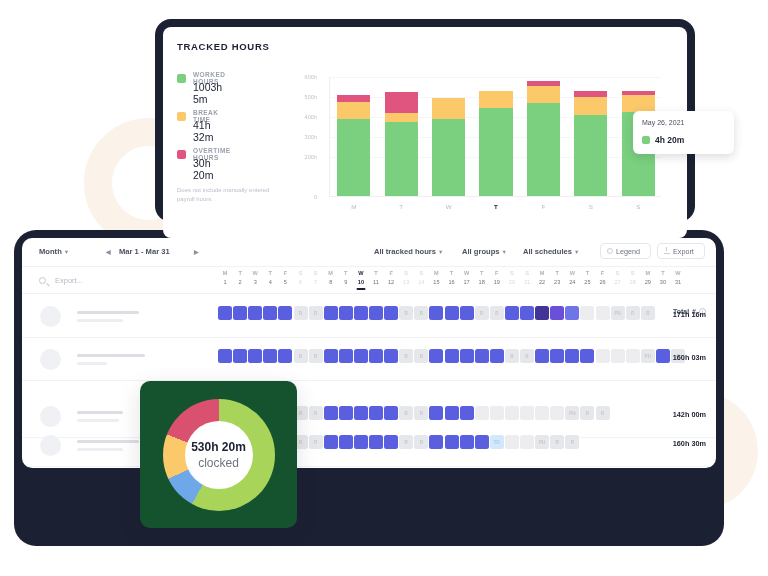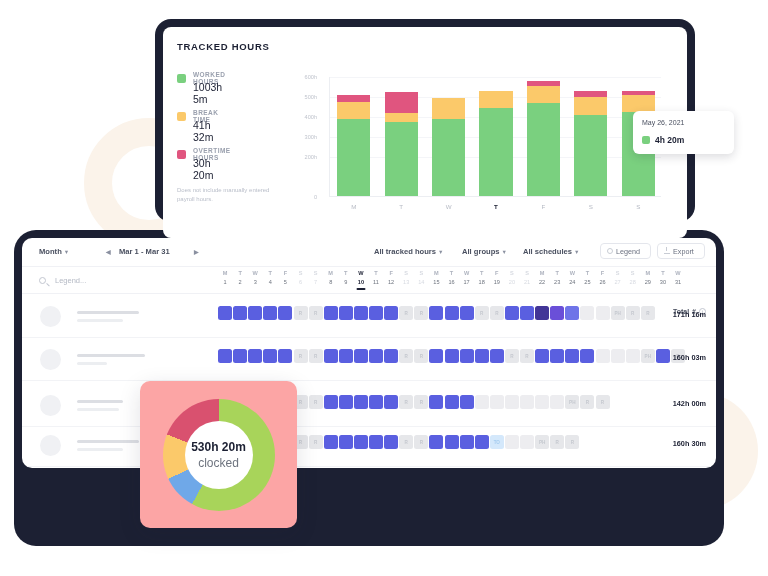--- a/index.html
+++ b/index.html
@@ -177,21 +177,21 @@
     display:flex; align-items:center; justify-content:center;
   }
   .cell.gbadge { color:#c5c8cf; }
   .cell.lbbadge { color:#a6cdf0; }
   .rtotal { position:absolute; right:10px; top:15px; font-size:7.3px; font-weight:bold; color:#1c2033; }
 
   
   #donutcard {
     position:absolute; left:140px; top:381px;
     width:157px; height:147px;
-    background:#fca5a5; border-radius:10px;
+    background:#14532d; border-radius:10px;
     box-shadow: 0 6px 22px rgba(28,32,51,.13);
     z-index: 6;
   }
   #donut {
     position:absolute; left:50%; top:50%; transform:translate(-50%,-50%);
     width:112px; height:112px; border-radius:50%;
   }
   #donuthole {
     position:absolute; left:50%; top:50%; transform:translate(-50%,-50%);
     width:68px; height:68px; border-radius:50%; background:#fff;
@@ -329,21 +329,21 @@
       <div class="tb-btn" style="left:635px; width:48px;">
         <span style="display:inline-block;width:6px;height:6px;border-bottom:1.2px solid #c8ccd4;position:relative;">
           <span style="position:absolute;left:2px;top:-1px;width:1.2px;height:4px;background:#c8ccd4;"></span>
         </span>
         <span>Export</span>
       </div>
     </div>
 
     <div id="searchrow">
       <div class="mag"></div>
-      <div id="searchtxt">Legend...</div>
+      <div id="searchtxt">Export...</div>
       <div id="totalhdr">
         <span>Total</span>
         <span>#</span>
         <span class="infoic">i</span>
       </div>
     </div>
 
   <div class="dhead dday" style="left: 203px;">M</div>
       <div class="dhead dnum" style="left: 203px;">1</div>
       <div class="dhead dday" style="left: 218.1px;">T</div>
@@ -472,21 +472,21 @@
         <div class="cell blue" style="left: 543.3px;"></div>
         <div class="cell blue" style="left: 558.4px;"></div>
         <div class="cell gray-l" style="left: 573.5px;"></div>
         <div class="cell gray-l" style="left: 588.6px;"></div>
         <div class="cell gray-l" style="left: 603.7px;"></div>
         <div class="cell gray badge gbadge" style="left: 618.8px;">PH</div>
         <div class="cell blue" style="left: 633.9px;"></div>
         <div class="cell gray badge gbadge" style="left: 649px;">R</div>
         <div class="rtotal">160h 03m</div>
       </div>
-      <div class="row" style="top: 146px; padding-left: 47px;">
+      <div class="row" style="top: 157px; padding-left: 47px;">
         <div class="avatar"></div>
         <div class="skel" style="left: 55px; top: 16px; width: 46px;"></div>
         <div class="skel skel2" style="left: 55px; top: 24px; width: 42px;"></div>
         <div class="cell blue" style="left: 196px;"></div>
         <div class="cell blue" style="left: 211.1px;"></div>
         <div class="cell gray badge gbadge" style="left: 226.2px;">TO</div>
         <div class="cell gray badge gbadge" style="left: 241.3px;">TO</div>
         <div class="cell gray badge gbadge" style="left: 256.4px;">TO</div>
         <div class="cell gray badge gbadge" style="left: 271.5px;">R</div>
         <div class="cell gray badge gbadge" style="left: 286.6px;">R</div>

